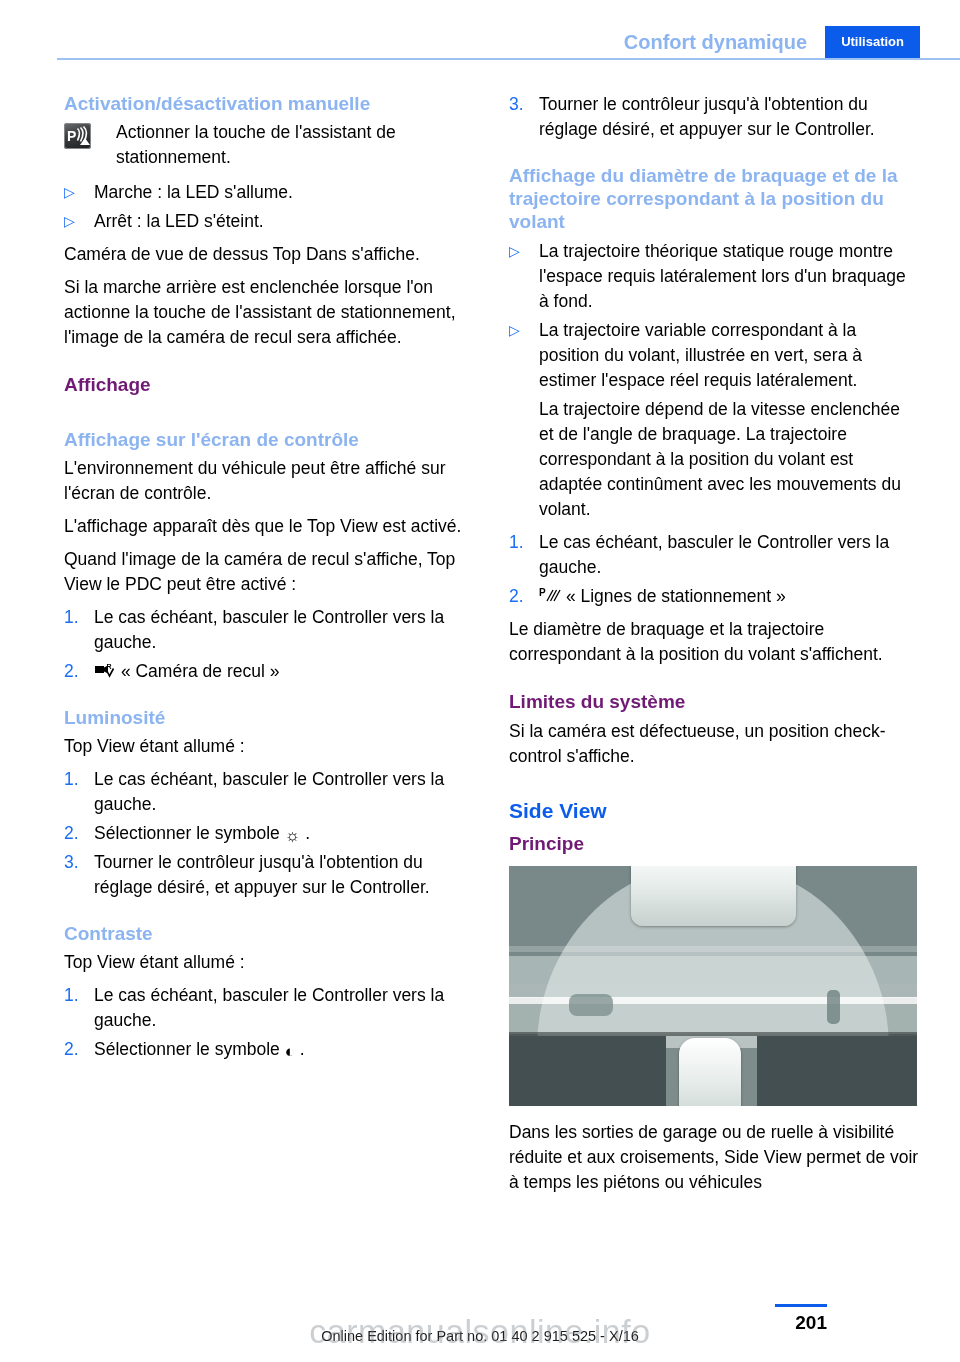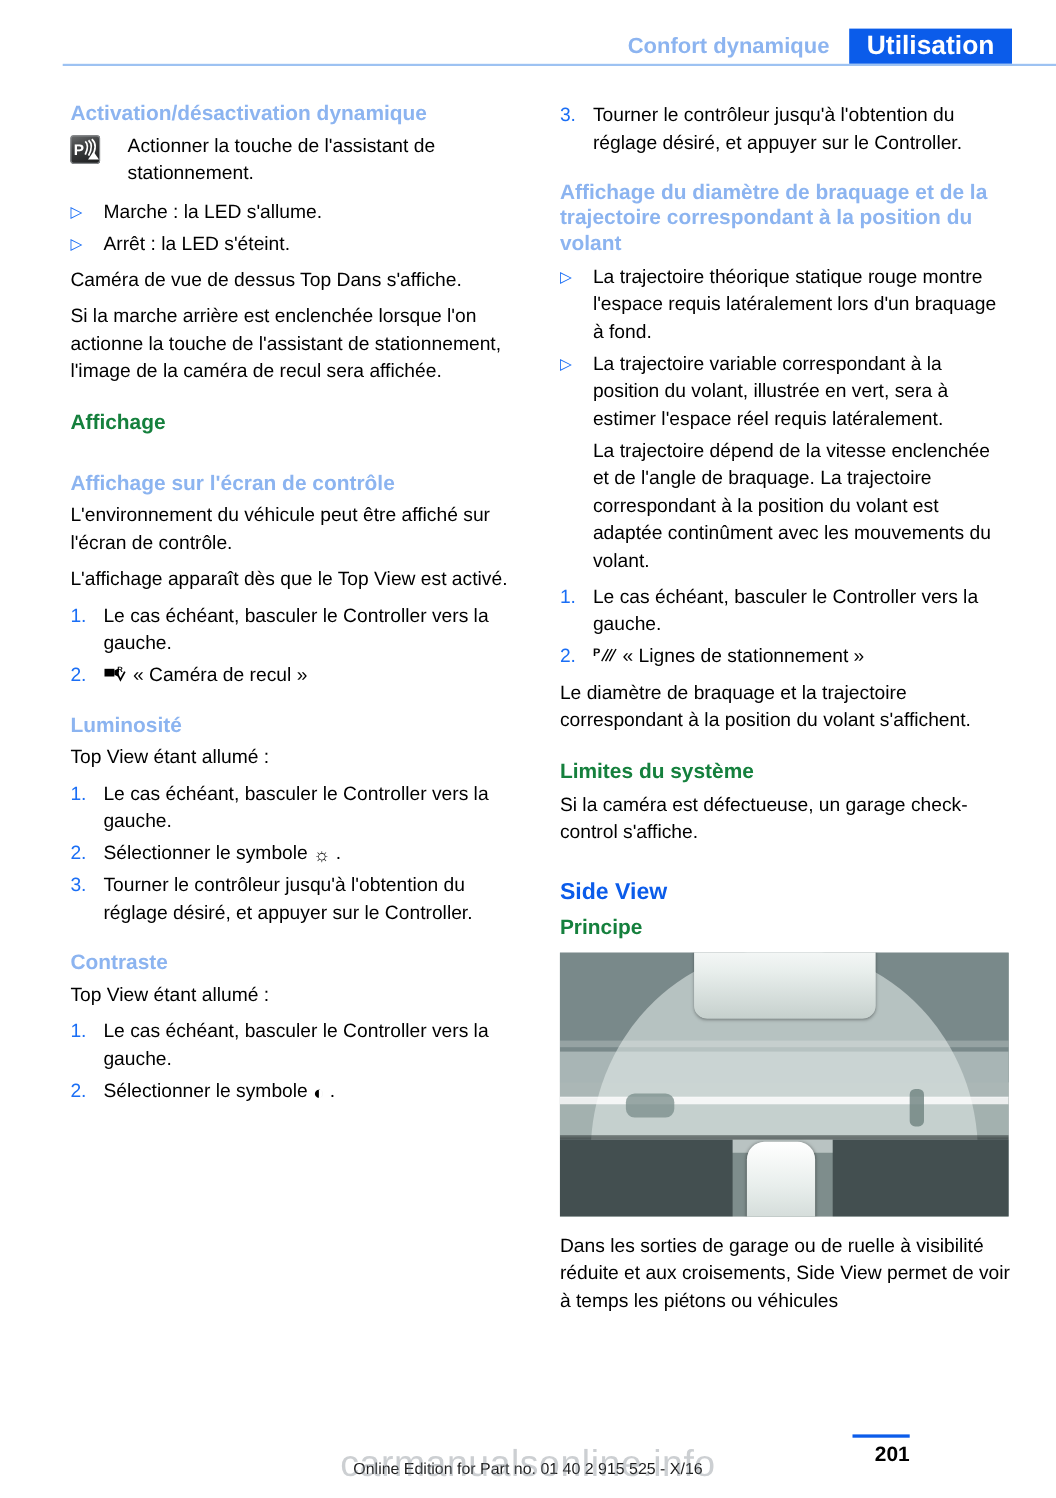--- a/index.html
+++ b/index.html
@@ -36,21 +36,21 @@
     font-size: 20px;
     font-weight: bold;
     color: #8cb4f0;
     line-height: 32px;
     padding-right: 18px;
     white-space: nowrap;
   }
   .section-tab {
     background: #0b5cea;
     color: #ffffff;
-    font-size: 24px;
+    font-size: 13px;
     font-weight: bold;
     line-height: 32px;
     padding: 0 16px 0 16px;
     white-space: nowrap;
     flex: 0 0 auto;
   }
   .header-rule {
     position: absolute;
     left: 57px;
     top: 58px;
@@ -78,21 +78,21 @@
   h1.title-big {
     font-size: 21px;
     font-weight: bold;
     color: #0b5cea;
     margin: 30px 0 10px 0;
     line-height: 1.15;
   }
   h2.title-blue {
     font-size: 19px;
     font-weight: bold;
-    color: #15803d;
+    color: #701a75;
     margin: 24px 0 6px 0;
     line-height: 1.2;
   }
   h3.title-lightblue {
     font-size: 19px;
     font-weight: bold;
     color: #8cb4f0;
     margin: 22px 0 5px 0;
     line-height: 1.22;
   }
@@ -252,21 +252,21 @@
     <div class="chapter-title">Confort dynamique</div>
     <div class="section-tab">Utilisation</div>
   </div>
   <div class="header-rule"></div>
 </div>
 
 <div class="columns">
 
   <div class="col col-left">
 
-    <h3 class="title-lightblue tight" style="margin-top:0">Activation/désactivation dynamique</h3>
+    <h3 class="title-lightblue tight" style="margin-top:0">Activation/désactivation manuelle</h3>
 
     <div class="icon-block">
       <div class="badge-wrap">
         <span class="badge">
           <svg width="27" height="26" viewBox="0 0 27 26" aria-hidden="true">
             <text x="3" y="18" font-family="Liberation Sans, sans-serif" font-size="14" font-weight="bold" fill="#ffffff">P</text>
             <path d="M13.5 5.5 q4 3.5 0 12" stroke="#ffffff" stroke-width="1.6" fill="none"></path>
             <path d="M16.5 4.5 q5 4.5 0 14" stroke="#ffffff" stroke-width="1.6" fill="none"></path>
             <path d="M19.5 3.5 q6 5.5 0 16" stroke="#ffffff" stroke-width="1.6" fill="none"></path>
             <path d="M16 22 l5 -7 l5 7 z" fill="#ffffff"></path>
@@ -288,20 +288,21 @@
     </div>
 
     <p class="body">Caméra de vue de dessus Top Dans s'affiche.</p>
     <p class="body">Si la marche arrière est enclenchée lorsque l'on actionne la touche de l'assistant de stationnement, l'image de la caméra de recul sera affichée.</p>
 
     <h2 class="title-blue">Affichage</h2>
     <h3 class="title-lightblue tight">Affichage sur l'écran de contrôle</h3>
 
     <p class="body">L'environnement du véhicule peut être affiché sur l'écran de contrôle.</p>
     <p class="body">L'affichage apparaît dès que le Top View est activé.</p>
+    <p class="body">Quand l'image de la caméra de recul s'affiche, Top View le PDC peut être activé :</p>
 
     <div class="lst">
       <div class="li">
         <span class="marker">1.</span>
         <span class="txt">Le cas échéant, basculer le Controller vers la gauche.</span>
       </div>
       <div class="li">
         <span class="marker">2.</span>
         <span class="txt">
           <span class="sym">
@@ -401,21 +402,21 @@
             </svg>
           </span>
           <span>« Lignes de stationnement »</span>
         </span>
       </div>
     </div>
 
     <p class="body">Le diamètre de braquage et la trajectoire correspondant à la position du volant s'affichent.</p>
 
     <h2 class="title-blue">Limites du système</h2>
-    <p class="body">Si la caméra est défectueuse, un garage check-control s'affiche.</p>
+    <p class="body">Si la caméra est défectueuse, un position check-control s'affiche.</p>
 
     <h1 class="title-big">Side View</h1>
     <h2 class="title-blue" style="margin-top:6px">Principe</h2>
 
     <div class="figure">
 
       <div class="fig-band" style="top:0;height:118px;background:#79898a;"></div>
 
       <div class="fig-glow" style="bottom:58px;width:352px;height:186px;"></div>
 

